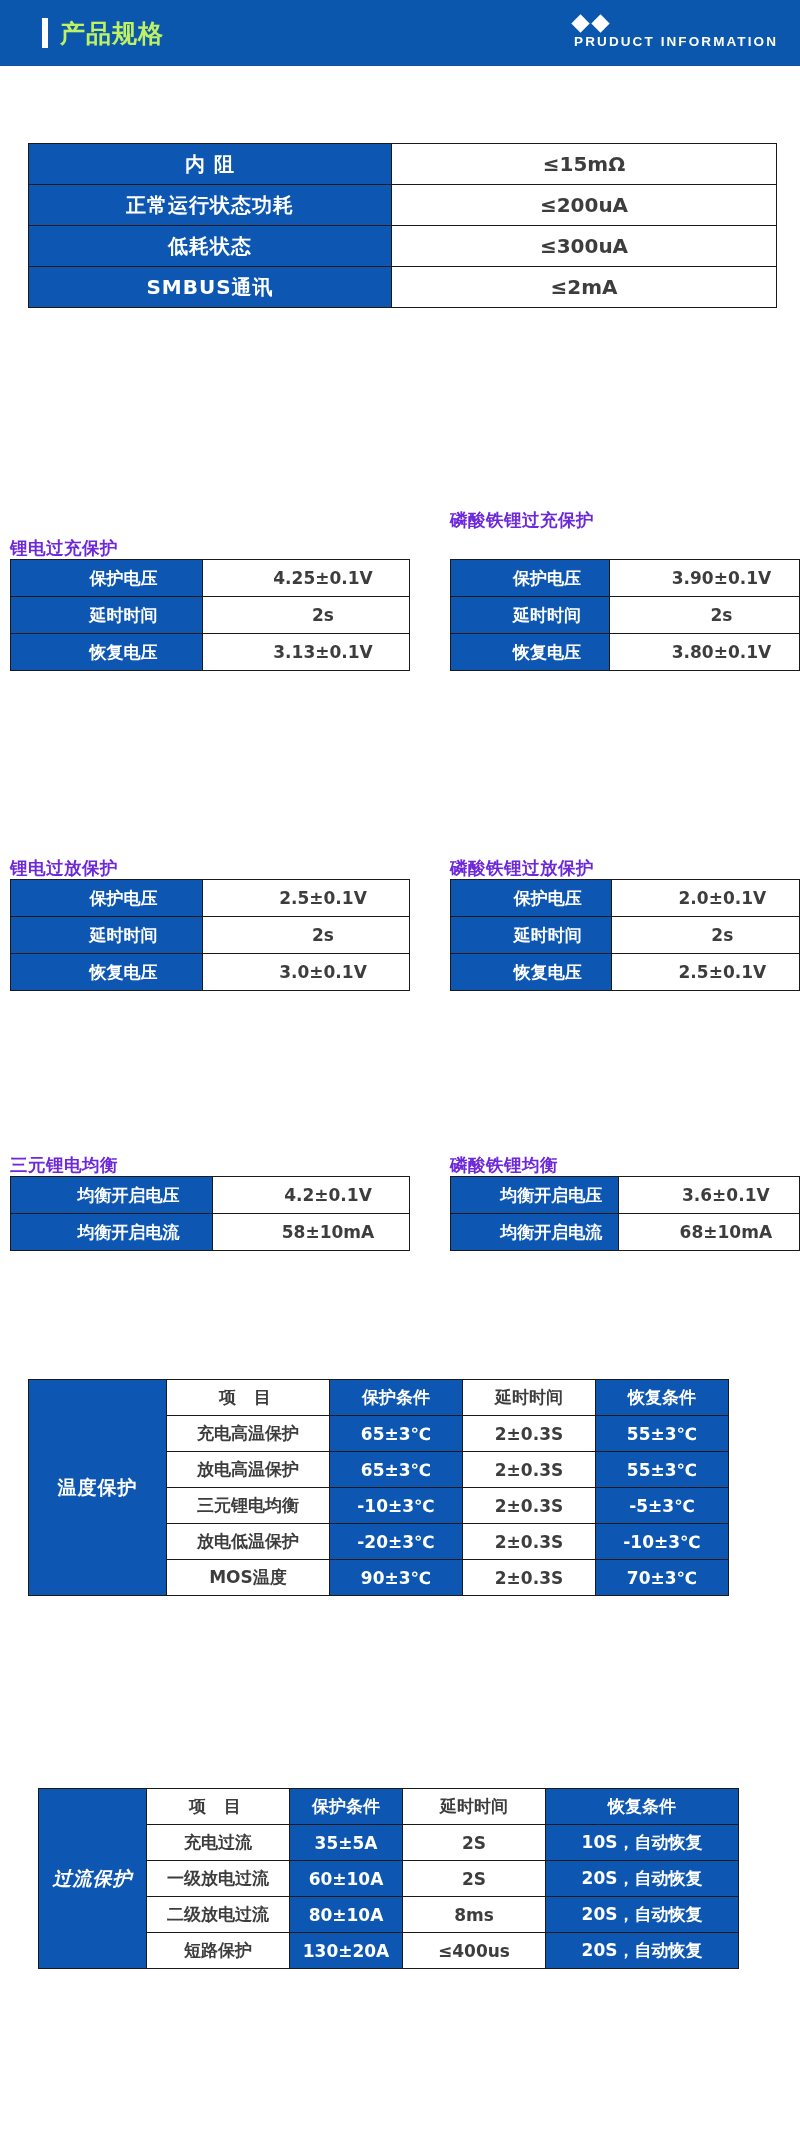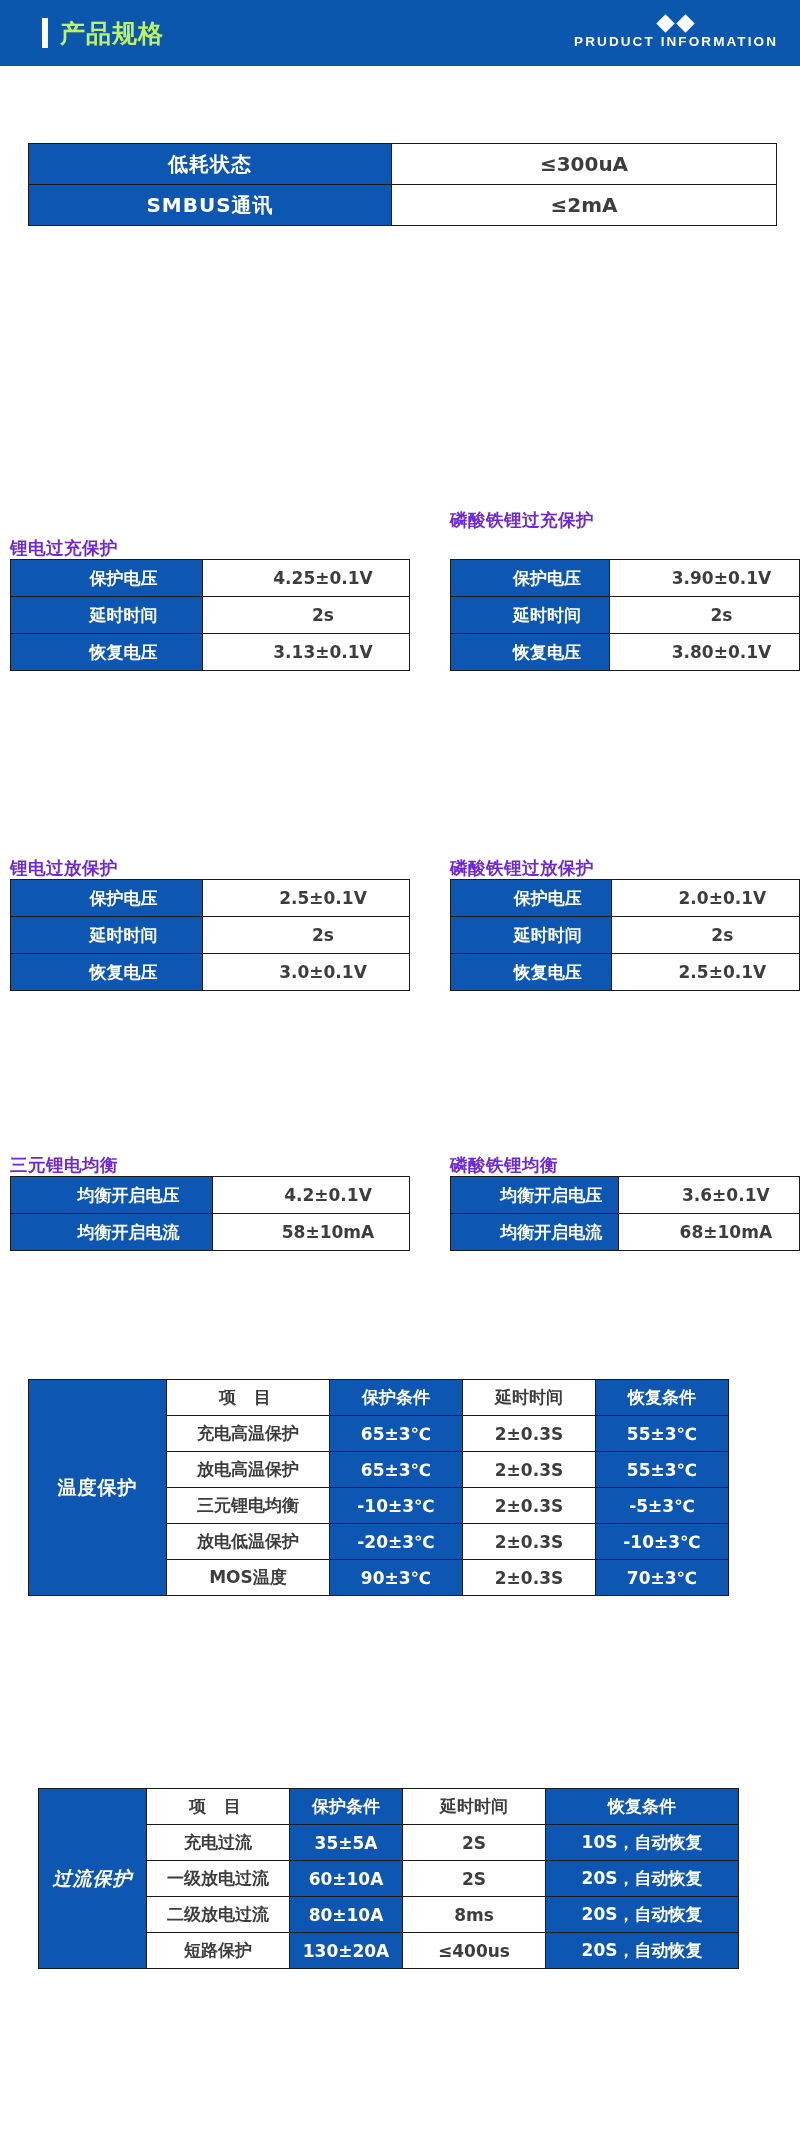--- a/index.html
+++ b/index.html
@@ -17,21 +17,21 @@
   }
   .header-accent{
     width:6px;height:30px;background:#ffffff;margin-left:42px;flex:0 0 auto;
   }
   .header-title{
     color:#bef264;font-size:25px;font-weight:bold;letter-spacing:1px;
     margin-left:12px;font-family:"DejaVu Sans","Liberation Sans",sans-serif;
   }
   .header-right{
     margin-left:auto;margin-right:22px;display:flex;flex-direction:column;
-    align-items:center;justify-content:center;
+    align-items:flex-start;justify-content:center;
   }
   .diamonds{display:flex;gap:7px;margin-bottom:4px;margin-right:2px;}
   .diamond{width:13px;height:13px;background:#ffffff;transform:rotate(45deg);}
   .header-sub{
     color:#ffffff;font-size:13.5px;font-weight:bold;letter-spacing:2.1px;
   }
 
   
   .tbl{border-collapse:collapse;table-layout:fixed;}
   .tbl td{
@@ -110,20 +110,28 @@
       <span class="diamond"></span>
       <span class="diamond"></span>
     </div>
     <div class="header-sub">PRUDUCT INFORMATION</div>
   </div>
 </div>
 
 <table class="tbl spec-table">
   <tbody>
     <tr>
+      <td class="blue k">内  阻</td>
+      <td class="white v">≤15mΩ</td>
+    </tr>
+    <tr>
+      <td class="blue k">正常运行状态功耗</td>
+      <td class="white v">≤200uA</td>
+    </tr>
+    <tr>
       <td class="blue k">低耗状态</td>
       <td class="white v">≤300uA</td>
     </tr>
     <tr>
       <td class="blue k">SMBUS通讯</td>
       <td class="white v">≤2mA</td>
     </tr>
   </tbody>
 </table>
 

